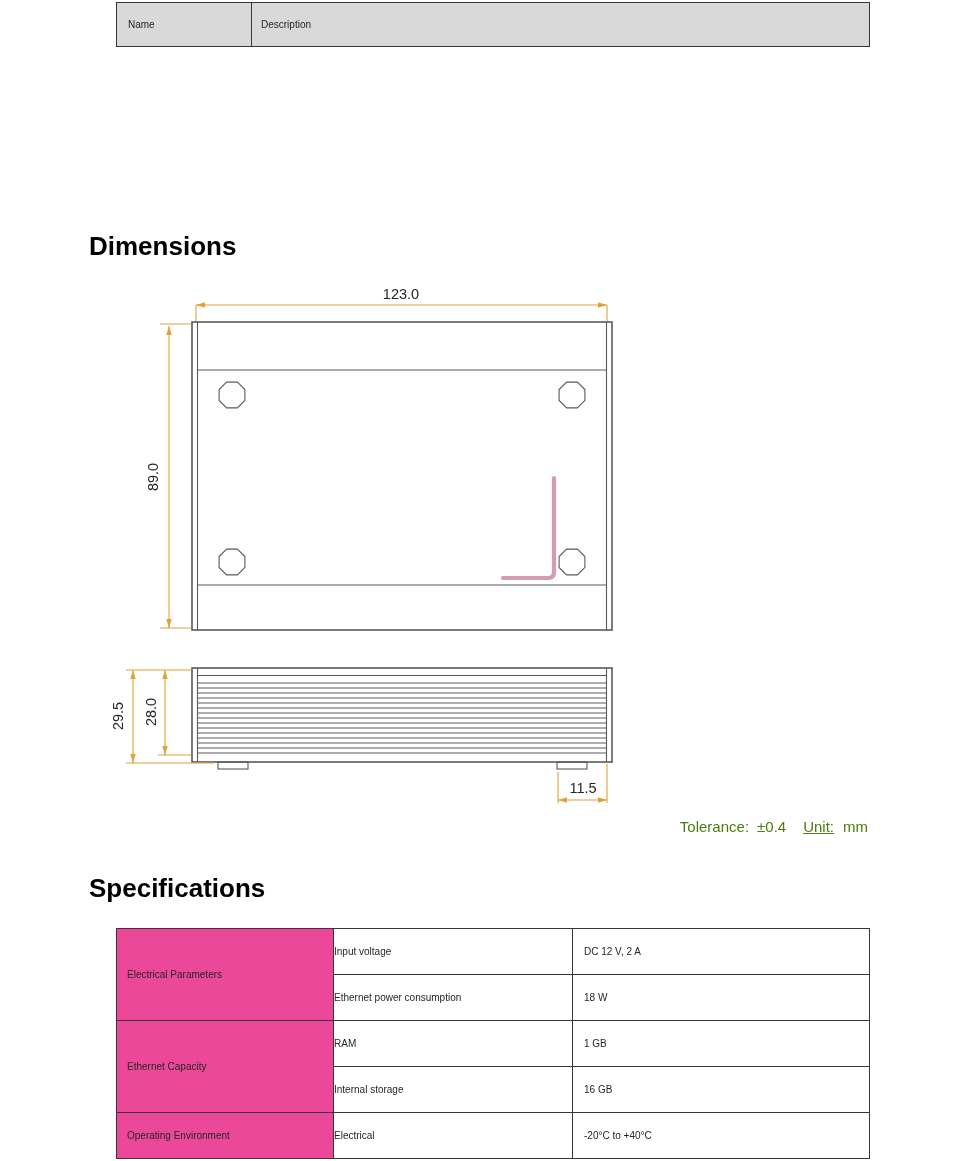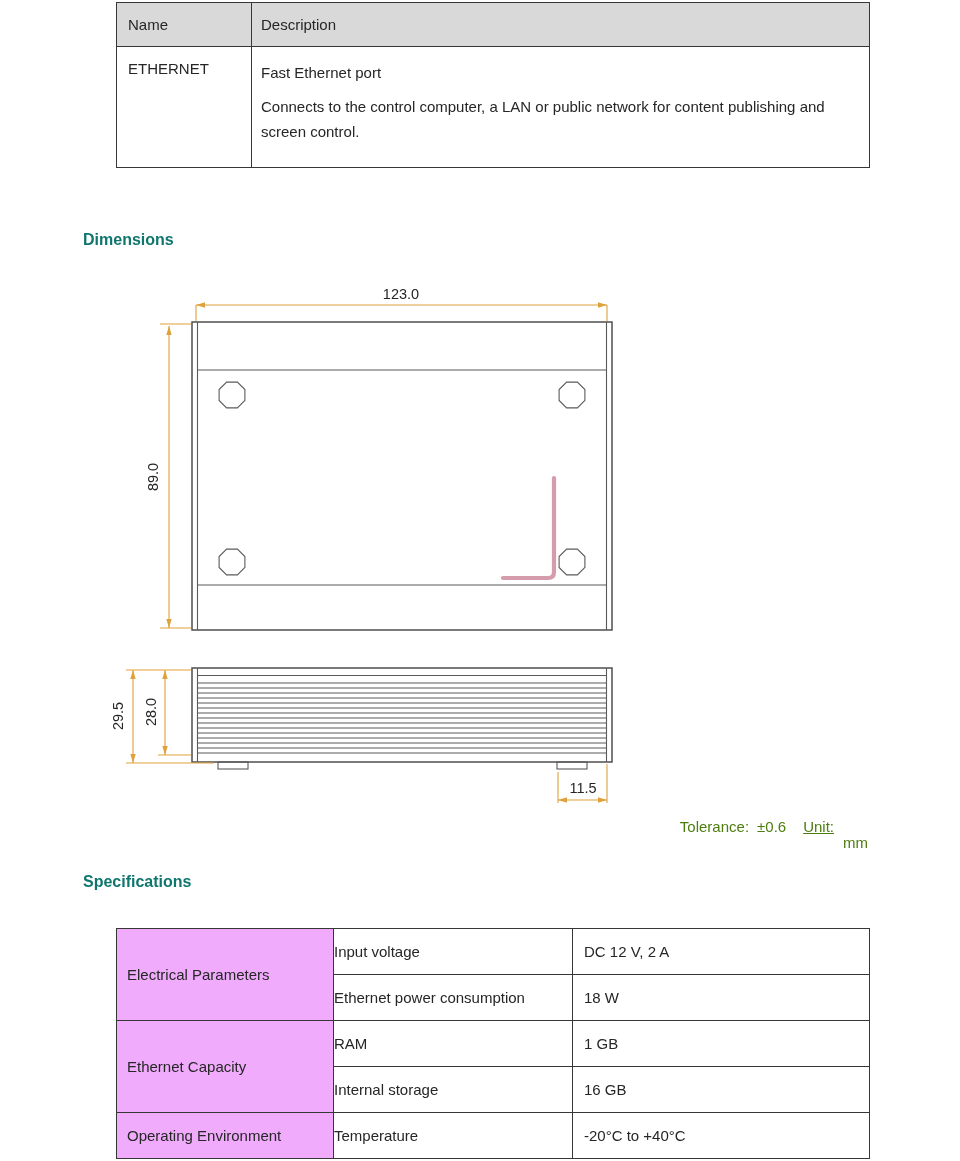--- a/index.html
+++ b/index.html
@@ -3,82 +3,75 @@
 <meta charset="utf-8">
 <style>
   html,body{margin:0;padding:0;background:#ffffff;}
   body{
     width:960px;height:1161px;position:relative;overflow:hidden;
     font-family:"Liberation Sans","DejaVu Sans",sans-serif;
     color:#262626;-webkit-font-smoothing:antialiased;
   }
   
   table{border-collapse:collapse;table-layout:fixed;position:absolute;background:#fff;}
-  td{border:1.5px solid #373737;font-size:15px;color:#262626;vertical-align:middle;}
+  td{border:1.5px solid #373737;font-size:10px;color:#262626;vertical-align:middle;}
   .ports{left:116px;top:2px;width:753px;}
   .ports td{padding:0 10px;}
   .ports .th{background:#d9d9d9;height:43px;}
   .ports .name-col{padding-left:11px;}
   .ports .desc-col{padding-left:9px;}
   .ports .eth-row td{height:107px;vertical-align:top;padding-top:13px;}
   .ports .eth-row p{margin:0;line-height:25px;}
   .ports .eth-row p + p{margin-top:9px;}
   .ports .pow-row td{height:43px;}
   
   .dcsym{display:inline-block;width:20px;height:15px;position:relative;vertical-align:-2px;margin:0 1px;}
   .dc-solid{position:absolute;left:2px;right:2px;top:5px;border-top:1.7px solid #262626;}
   .dc-dots{position:absolute;left:2px;right:2px;top:11px;border-top:1.7px dotted #262626;}
   
   .sect-heading{
-    position:absolute;left:83px;font-size:16px;font-weight:700;color:#0f766e;letter-spacing:0;
+    position:absolute;left:89px;font-size:26px;font-weight:700;color:#000000;letter-spacing:0;
   }
   #dim-heading{top:231px;}
   #spec-heading{top:873px;}
   
   #drawing{position:absolute;left:0;top:260px;}
   .draw{stroke:#4f4f4f;stroke-width:1.5;fill:none;}
   .draw-thin{stroke:#5a5a5a;stroke-width:1.1;fill:none;}
   .dim{stroke:#dfa23a;stroke-width:1.1;fill:none;}
   .dim-arrow{fill:#dfa23a;stroke:none;}
   .dimtxt{fill:#262626;font-size:14.5px;font-family:"Liberation Sans","DejaVu Sans",sans-serif;}
   .pink{stroke:#d59cab;stroke-width:4.2;fill:none;stroke-linecap:round;stroke-linejoin:round;}
   
   .tolerance{
     position:absolute;top:818px;left:0;right:92px;display:flex;justify-content:flex-end;
     font-size:15px;color:#4d7c0f;
   }
   .tolerance .val{margin-left:8px;}
   .tolerance .unit-label{margin-left:17px;text-decoration:underline;}
-  .tolerance .unit-val{margin-left:9px;margin-top:16px;}
+  .tolerance .unit-val{margin-left:9px;}
   
   .specs{left:116px;top:928px;width:753px;}
   .specs td{height:43px;}
-  .specs .cat{background:#f0abfc;padding-left:10px;}
+  .specs .cat{background:#ec4899;padding-left:10px;}
   .specs .param{padding-left:0;}
   .specs .val{padding-left:11px;}
 </style>
 </head>
 <body>
 
 <table class="ports">
   <colgroup>
       <col style="width:135px">
       <col style="width:618px">
     </colgroup>
   <tbody>
       <tr>
     <td class="th name-col">Name</td>
     <td class="th desc-col">Description</td>
-  </tr>
-  <tr class="eth-row">
-    <td class="name-col">ETHERNET</td>
-    <td class="desc-col">
-      <p>Fast Ethernet port</p>
-      <p>Connects to the control computer, a LAN or public network for content publishing and screen control.</p>
-    </td>
   </tr>
 </tbody>
   </table>
 
 <div class="sect-heading" id="dim-heading">Dimensions</div>
 
 <svg id="drawing" width="960" height="560" viewBox="0 260 960 560" xmlns="http://www.w3.org/2000/svg">
 
   <g>
     <rect class="draw" x="192" y="322" width="420" height="308"></rect>
@@ -132,21 +125,21 @@
   <g>
     <path class="dim" d="M558 772V803 M607 764V803 M558 800H607"></path>
     <polygon class="dim-arrow" points="558,800 567,797.3 567,802.7"></polygon>
     <polygon class="dim-arrow" points="607,800 598,797.3 598,802.7"></polygon>
     <text class="dimtxt" x="583" y="793" text-anchor="middle">11.5</text>
   </g>
 </svg>
 
 <div class="tolerance">
   <span>Tolerance:</span>
-  <span class="val">±0.6</span>
+  <span class="val">±0.4</span>
   <span class="unit-label">Unit:</span>
   <span class="unit-val">mm</span>
 </div>
 
 <div class="sect-heading" id="spec-heading">Specifications</div>
 
 <table class="specs">
   <colgroup>
       <col style="width:217px">
       <col style="width:239px">
@@ -166,17 +159,17 @@
     <td class="cat" rowspan="2">Ethernet Capacity</td>
     <td class="param">RAM</td>
     <td class="val">1 GB</td>
   </tr>
   <tr>
     <td class="param">Internal storage</td>
     <td class="val">16 GB</td>
   </tr>
   <tr>
     <td class="cat">Operating Environment</td>
-    <td class="param">Temperature</td>
+    <td class="param">Electrical</td>
     <td class="val">-20°C to +40°C</td>
   </tr>
 </tbody>
   </table>
 
 </body></html>

